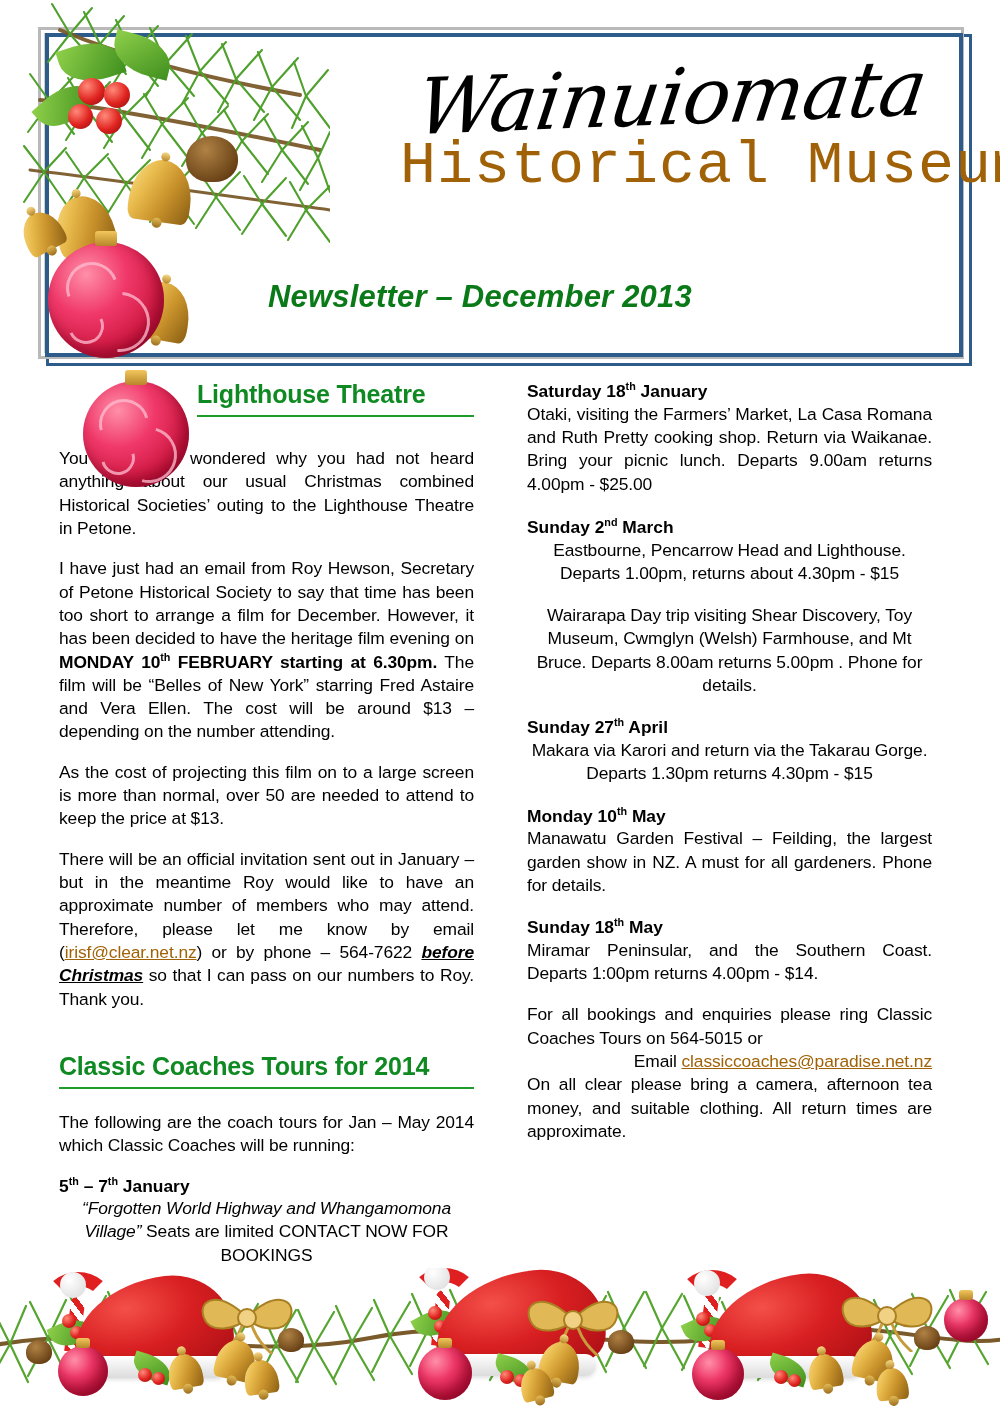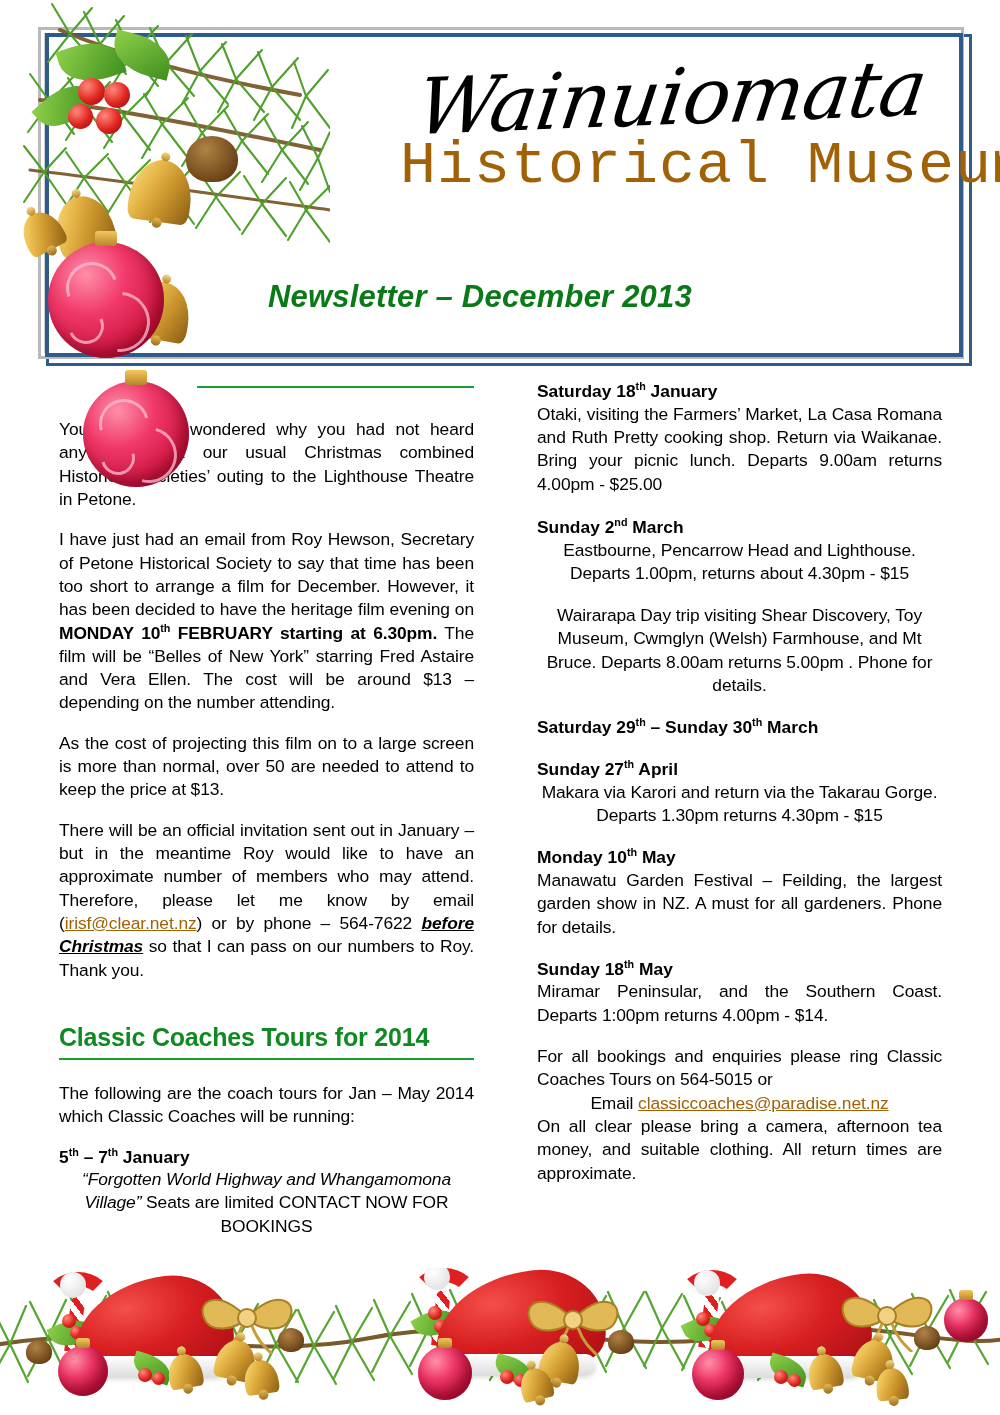--- a/index.html
+++ b/index.html
@@ -105,21 +105,21 @@
   }
   .cone{
     position:absolute;border-radius:50% 50% 45% 45%;
     background:radial-gradient(circle at 38% 30%,#b08245,#6d4518 70%,#4a2d0d 100%);
   }
 
   
   #content{position:absolute;left:0;top:380px;width:1000px;height:910px;}
   .col{position:absolute;top:0;}
   #col-left{left:59px;width:415px;}
-  #col-right{left:527px;width:405px;margin-left:10px;}
+  #col-right{left:527px;width:405px;}
 
   .section-head{
     color:#0f8a22;font-weight:bold;font-size:25px;
     letter-spacing:-0.2px;margin:0;padding:0;
     font-family:"Liberation Sans","DejaVu Sans",sans-serif;
   }
   .head-rule{border:0;border-top:2px solid #1f9c2c;margin:6px 0 0 0;height:0;}
 
   p.body{
     font-size:17.4px;line-height:1.34;text-align:justify;
@@ -344,20 +344,21 @@
   <span class="cap"></span>
   <span class="swirl" style="left:16px;top:18px;width:44px;height:44px;transform:rotate(30deg);"></span>
   <span class="swirl" style="left:38px;top:46px;width:50px;height:50px;transform:rotate(150deg);"></span>
   <span class="swirl" style="left:18px;top:60px;width:28px;height:28px;transform:rotate(210deg);"></span>
 </div>
 
 <div id="content">
 
   <div class="col" id="col-left">
 
+    <h2 class="section-head" style="margin-left:138px;">Lighthouse Theatre</h2>
     <hr class="head-rule" style="margin-left:138px;width:277px;">
 
     <div style="height:30px;"></div>
 
     <p class="body">You may have wondered why you had not heard anything about our usual Christmas combined Historical Societies’ outing to the Lighthouse Theatre in Petone.</p>
 
     <p class="body">
       <span>I have just had an email from Roy Hewson, Secretary of Petone Historical Society to say that time has been too short to arrange a film for December.    However, it has been decided to have the heritage film evening on </span><span class="b">MONDAY 10</span><sup class="b">th</sup>
       <span class="b">FEBRUARY starting at 6.30pm.</span><span>    The film will be “Belles of New York”  starring Fred Astaire and Vera Ellen.    The cost will be around $13 – depending on the number attending.</span>
     </p>
@@ -401,23 +402,20 @@
         <span>Sunday 2</span><sup>nd</sup><span> March</span>
       </p>
       <p class="trip-desc nojust">Eastbourne, Pencarrow Head and Lighthouse.  Departs 1.00pm, returns about 4.30pm - $15</p>
     </div>
 
     <div class="trip" style="margin-bottom:19px;">
       <p class="trip-desc nojust">Wairarapa Day trip visiting Shear Discovery, Toy Museum, Cwmglyn (Welsh) Farmhouse, and Mt Bruce.   Departs 8.00am returns 5.00pm .  Phone for details.</p>
     </div>
 
     <div class="trip" style="margin-bottom:19px;">
-      <p class="trip-date">
-        <span>Saturday 29</span><sup>th</sup><span> – Sunday 30</span><sup>th</sup><span> March</span>
-      </p>
     </div>
 
     <div class="trip" style="margin-bottom:19px;">
       <p class="trip-date">
         <span>Sunday 27</span><sup>th</sup><span> April</span>
       </p>
       <p class="trip-desc nojust">Makara via Karori and return via the Takarau Gorge.   Departs 1.30pm returns 4.30pm - $15</p>
     </div>
 
     <div class="trip" style="margin-bottom:19px;">
@@ -430,21 +428,21 @@
     <div class="trip" style="margin-bottom:18px;">
       <p class="trip-date">
         <span>Sunday 18</span><sup>th</sup><span> May</span>
       </p>
       <p class="trip-desc">Miramar Peninsular, and the Southern Coast.  Departs 1:00pm  returns  4.00pm - $14.</p>
     </div>
 
     <p class="body" style="margin-bottom:0;">
       <span>For all bookings and enquiries please ring Classic Coaches Tours on 564-5015 or</span>
     </p>
-    <p class="body" style="margin-bottom:0;text-align:center;">
+    <p class="body" style="margin-bottom:0;text-align:right;">
       <span>Email </span><a class="maillink" href="#">classiccoaches@paradise.net.nz</a>
     </p>
     <p class="body" style="margin-bottom:0;">On all clear please bring a camera, afternoon tea money, and suitable clothing.    All return times are approximate.</p>
   </div>
 </div>
 
 <div id="bottom-border">
 
   <svg width="1000" height="147" viewBox="0 0 1000 147" style="position:absolute;left:0;top:0;">
     <g stroke="#7a5a2a" stroke-width="4" fill="none" stroke-linecap="round">

